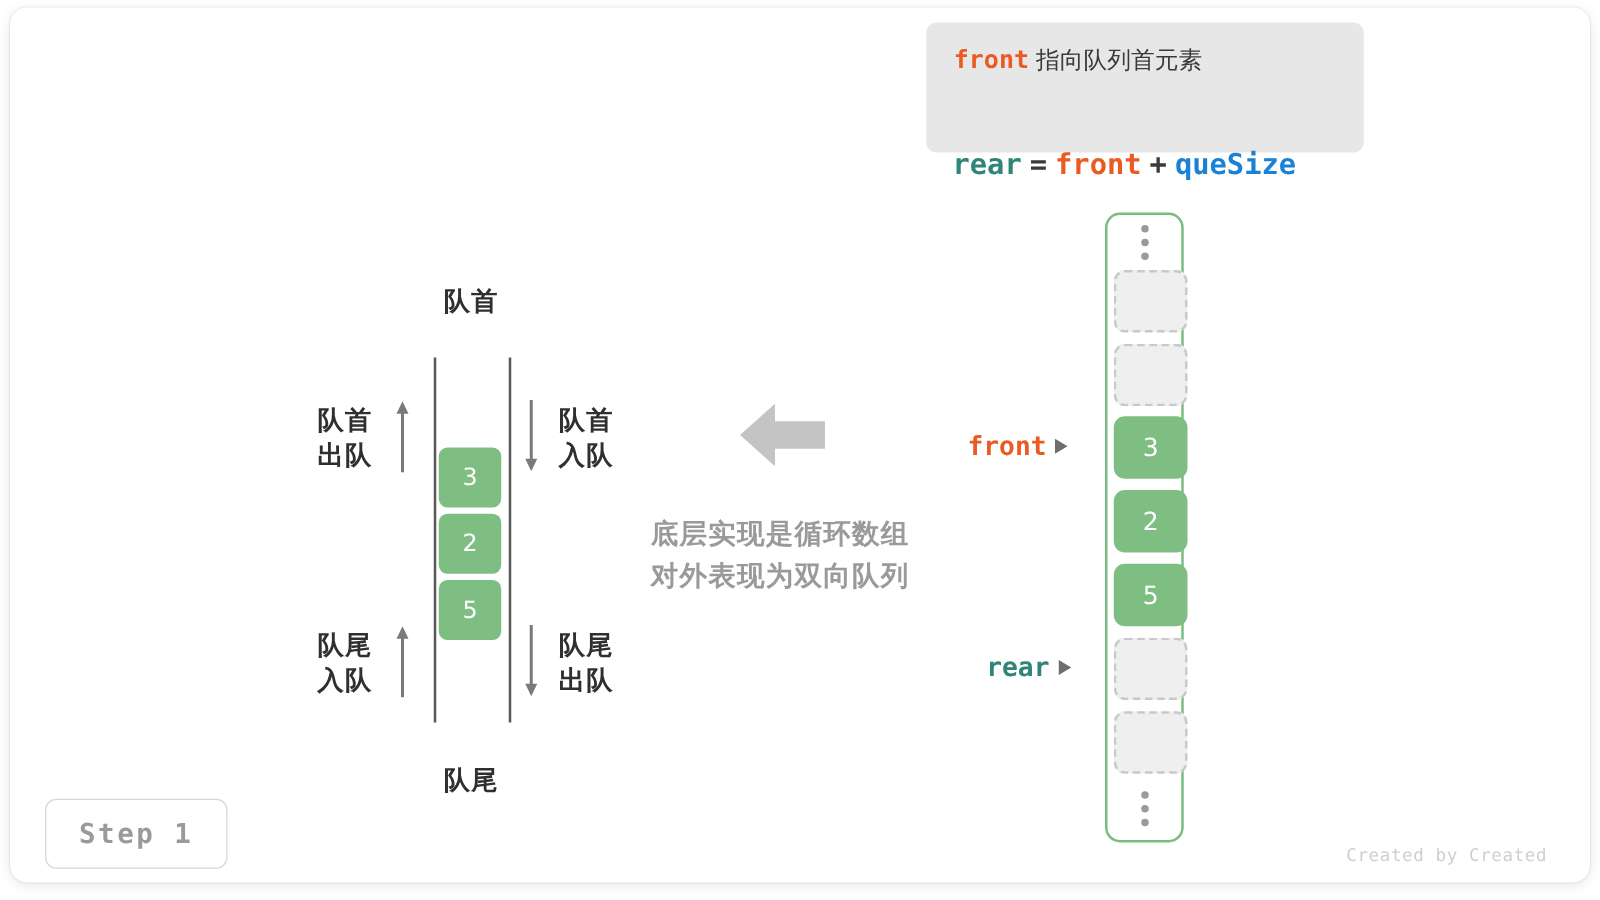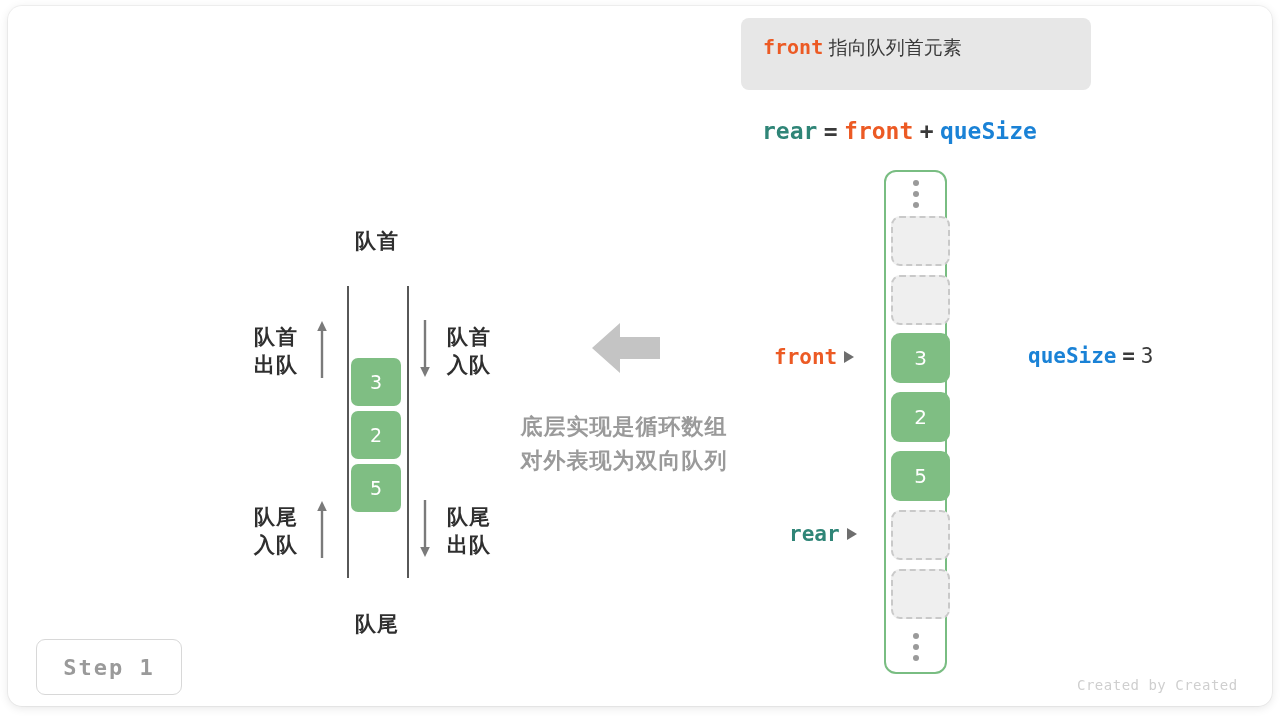--- a/index.html
+++ b/index.html
@@ -29,21 +29,21 @@
     border-radius: 14px;
     box-shadow: 0 0 0 1px rgba(0,0,0,0.045), 0 2px 10px rgba(0,0,0,0.10);
   }
 
   
   .legend-box {
     position: absolute;
     left: 741px;
     top: 18px;
     width: 350px;
-    height: 72px;
+    height: 104px;
     background: #e7e7e7;
     border-radius: 8px;
     box-sizing: border-box;
     padding: 12px 0 0 22px;
   }
   .legend-line {
     white-space: nowrap;
     line-height: 34px;
     font-size: 20px;
   }
@@ -371,22 +371,17 @@
   <div class="ptr" style="left:774px; top:345px;">
     <span class="mono c-front">front</span>
     <span class="tri"></span>
   </div>
   <div class="ptr" style="left:789px; top:522px;">
     <span class="mono c-rear">rear</span>
     <span class="tri"></span>
   </div>
 
   <div class="size-note">
-    <div class="l2">
-      <span class="mono c-size">queSize</span>
-      <span class="op">=</span>
-      <span class="op" style="font-weight:normal;">3</span>
-    </div>
   </div>
 
   <div class="step-badge">Step 1</div>
   <div class="credit">Created by Created</div>
 </div>
 
 </body></html>

